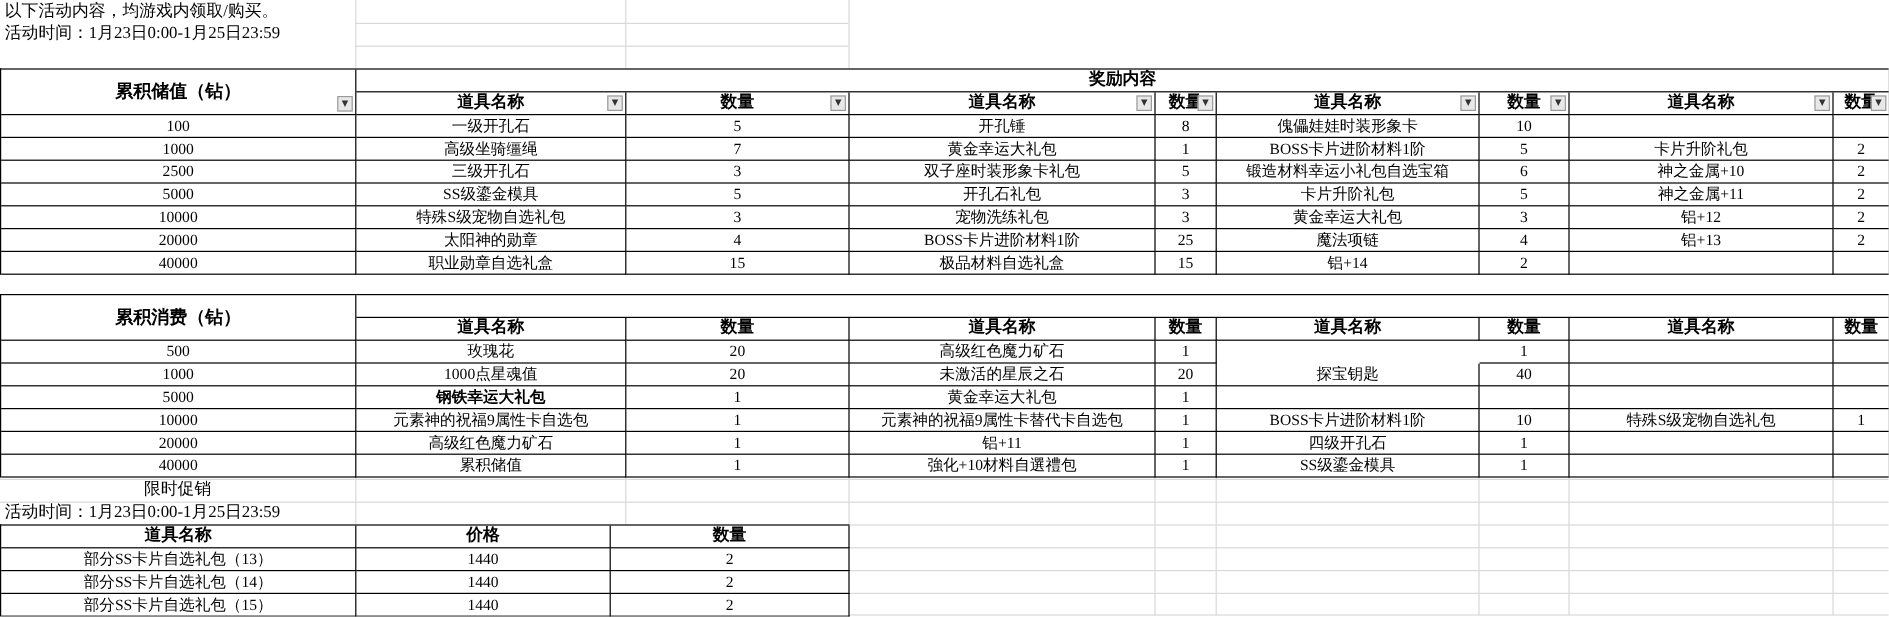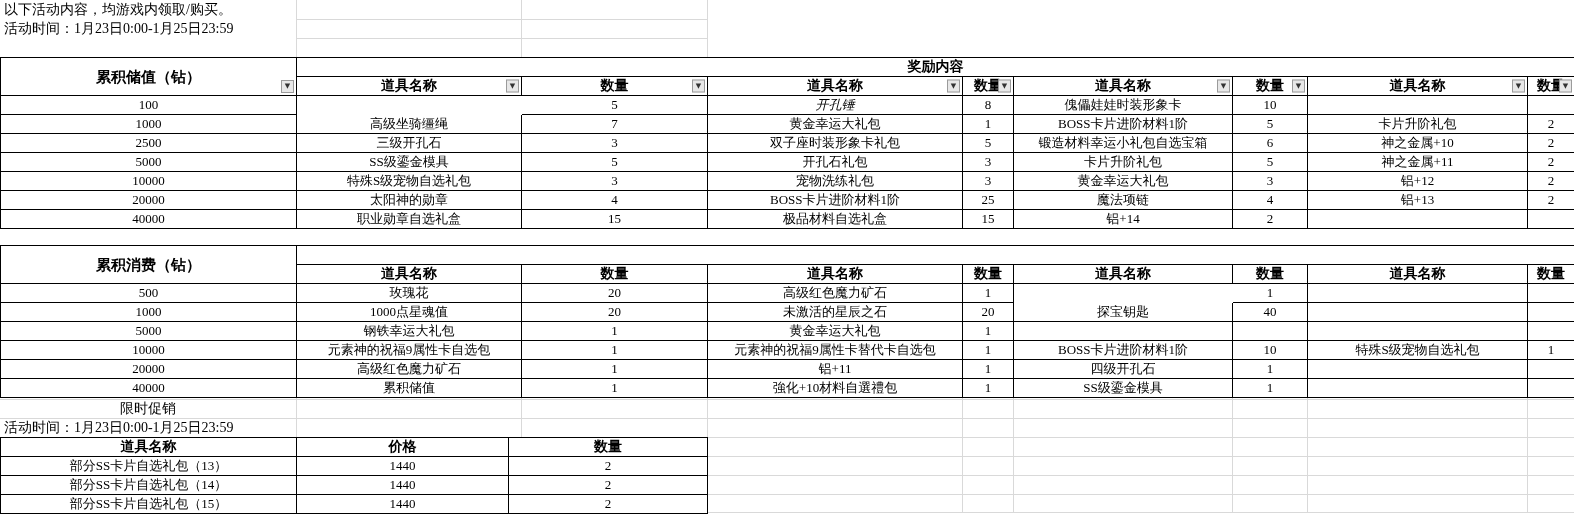--- a/index.html
+++ b/index.html
@@ -78,22 +78,23 @@
       <div class="c hdr" style="grid-area: 2 / 7;">数量<span class="fbtn" style="background: rgb(232, 232, 232); border: 1px solid rgb(155, 155, 155);">
           <span class="farrow" style="color: rgb(51, 51, 51);">▼</span>
         </span></div>
       <div class="c hdr" style="grid-area: 2 / 8;">道具名称<span class="fbtn" style="background: rgb(232, 232, 232); border: 1px solid rgb(155, 155, 155);">
           <span class="farrow" style="color: rgb(51, 51, 51);">▼</span>
         </span></div>
       <div class="c hdr" style="grid-area: 2 / 9;">数量<span class="fbtn" style="background: rgb(232, 232, 232); border: 1px solid rgb(155, 155, 155);">
           <span class="farrow" style="color: rgb(51, 51, 51);">▼</span>
         </span></div>
       <div class="c" style="grid-area: 3 / 1;">100</div>
+      <div class="c" style="grid-area: 3 / 2;">一级开孔石</div>
       <div class="c" style="grid-area: 3 / 3;">5</div>
-      <div class="c" style="grid-area: 3 / 4; font-style: italic;">开孔锤</div>
+      <div class="c" style="grid-area: 3 / 4;">开孔锤</div>
       <div class="c" style="grid-area: 3 / 5;">8</div>
       <div class="c" style="grid-area: 3 / 6;">傀儡娃娃时装形象卡</div>
       <div class="c" style="grid-area: 3 / 7;">10</div>
       <div class="c" style="grid-area: 3 / 8;"></div>
       <div class="c" style="grid-area: 3 / 9;"></div>
       <div class="c" style="grid-area: 4 / 1;">1000</div>
       <div class="c" style="grid-area: 4 / 2;">高级坐骑缰绳</div>
       <div class="c" style="grid-area: 4 / 3;">7</div>
       <div class="c" style="grid-area: 4 / 4;">黄金幸运大礼包</div>
       <div class="c" style="grid-area: 4 / 5;">1</div>
@@ -169,21 +170,21 @@
       <div class="c" style="grid-area: 4 / 1;">1000</div>
       <div class="c" style="grid-area: 4 / 2;">1000点星魂值</div>
       <div class="c" style="grid-area: 4 / 3;">20</div>
       <div class="c" style="grid-area: 4 / 4;">未激活的星辰之石</div>
       <div class="c" style="grid-area: 4 / 5;">20</div>
       <div class="c" style="grid-area: 4 / 6;">探宝钥匙</div>
       <div class="c" style="grid-area: 4 / 7;">40</div>
       <div class="c" style="grid-area: 4 / 8;"></div>
       <div class="c" style="grid-area: 4 / 9;"></div>
       <div class="c" style="grid-area: 5 / 1;">5000</div>
-      <div class="c" style="grid-area: 5 / 2;">钢铁幸运大礼包</div>
+      <div class="c" style="grid-area: 5 / 2; font-weight: bold;">钢铁幸运大礼包</div>
       <div class="c" style="grid-area: 5 / 3;">1</div>
       <div class="c" style="grid-area: 5 / 4;">黄金幸运大礼包</div>
       <div class="c" style="grid-area: 5 / 5;">1</div>
       <div class="c" style="grid-area: 5 / 6;"></div>
       <div class="c" style="grid-area: 5 / 7;"></div>
       <div class="c" style="grid-area: 5 / 8;"></div>
       <div class="c" style="grid-area: 5 / 9;"></div>
       <div class="c" style="grid-area: 6 / 1;">10000</div>
       <div class="c" style="grid-area: 6 / 2;">元素神的祝福9属性卡自选包</div>
       <div class="c" style="grid-area: 6 / 3;">1</div>

